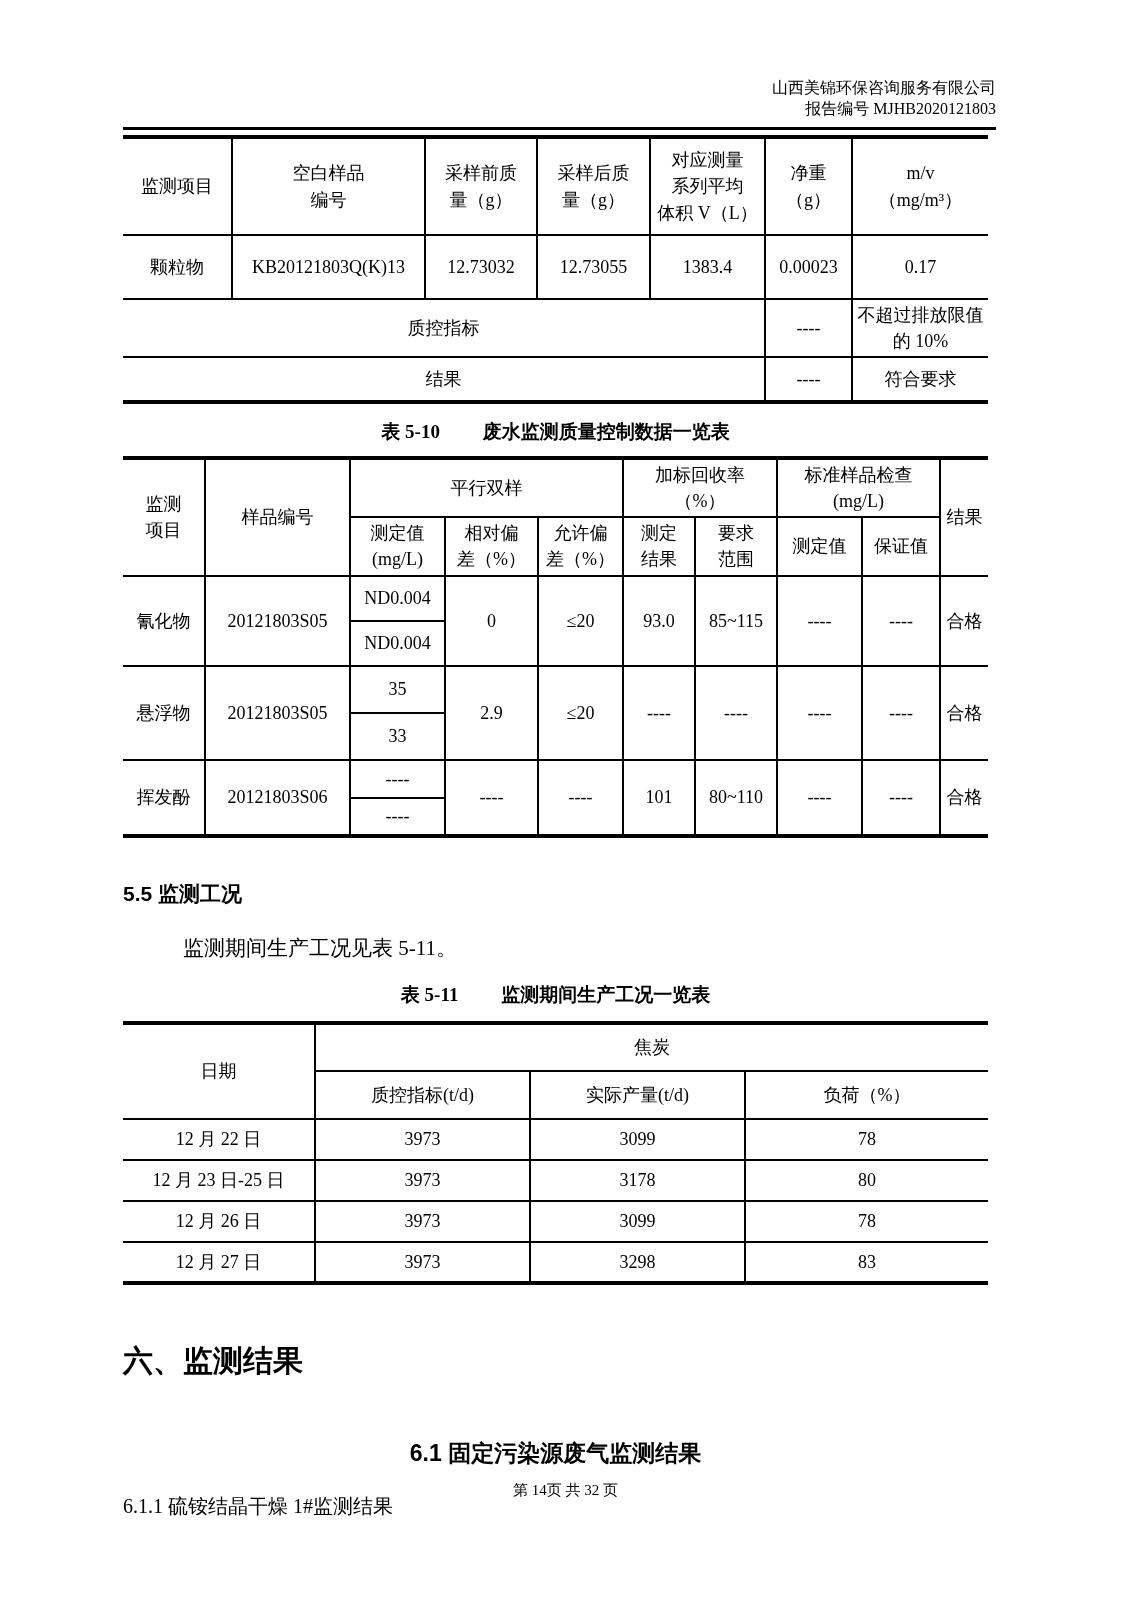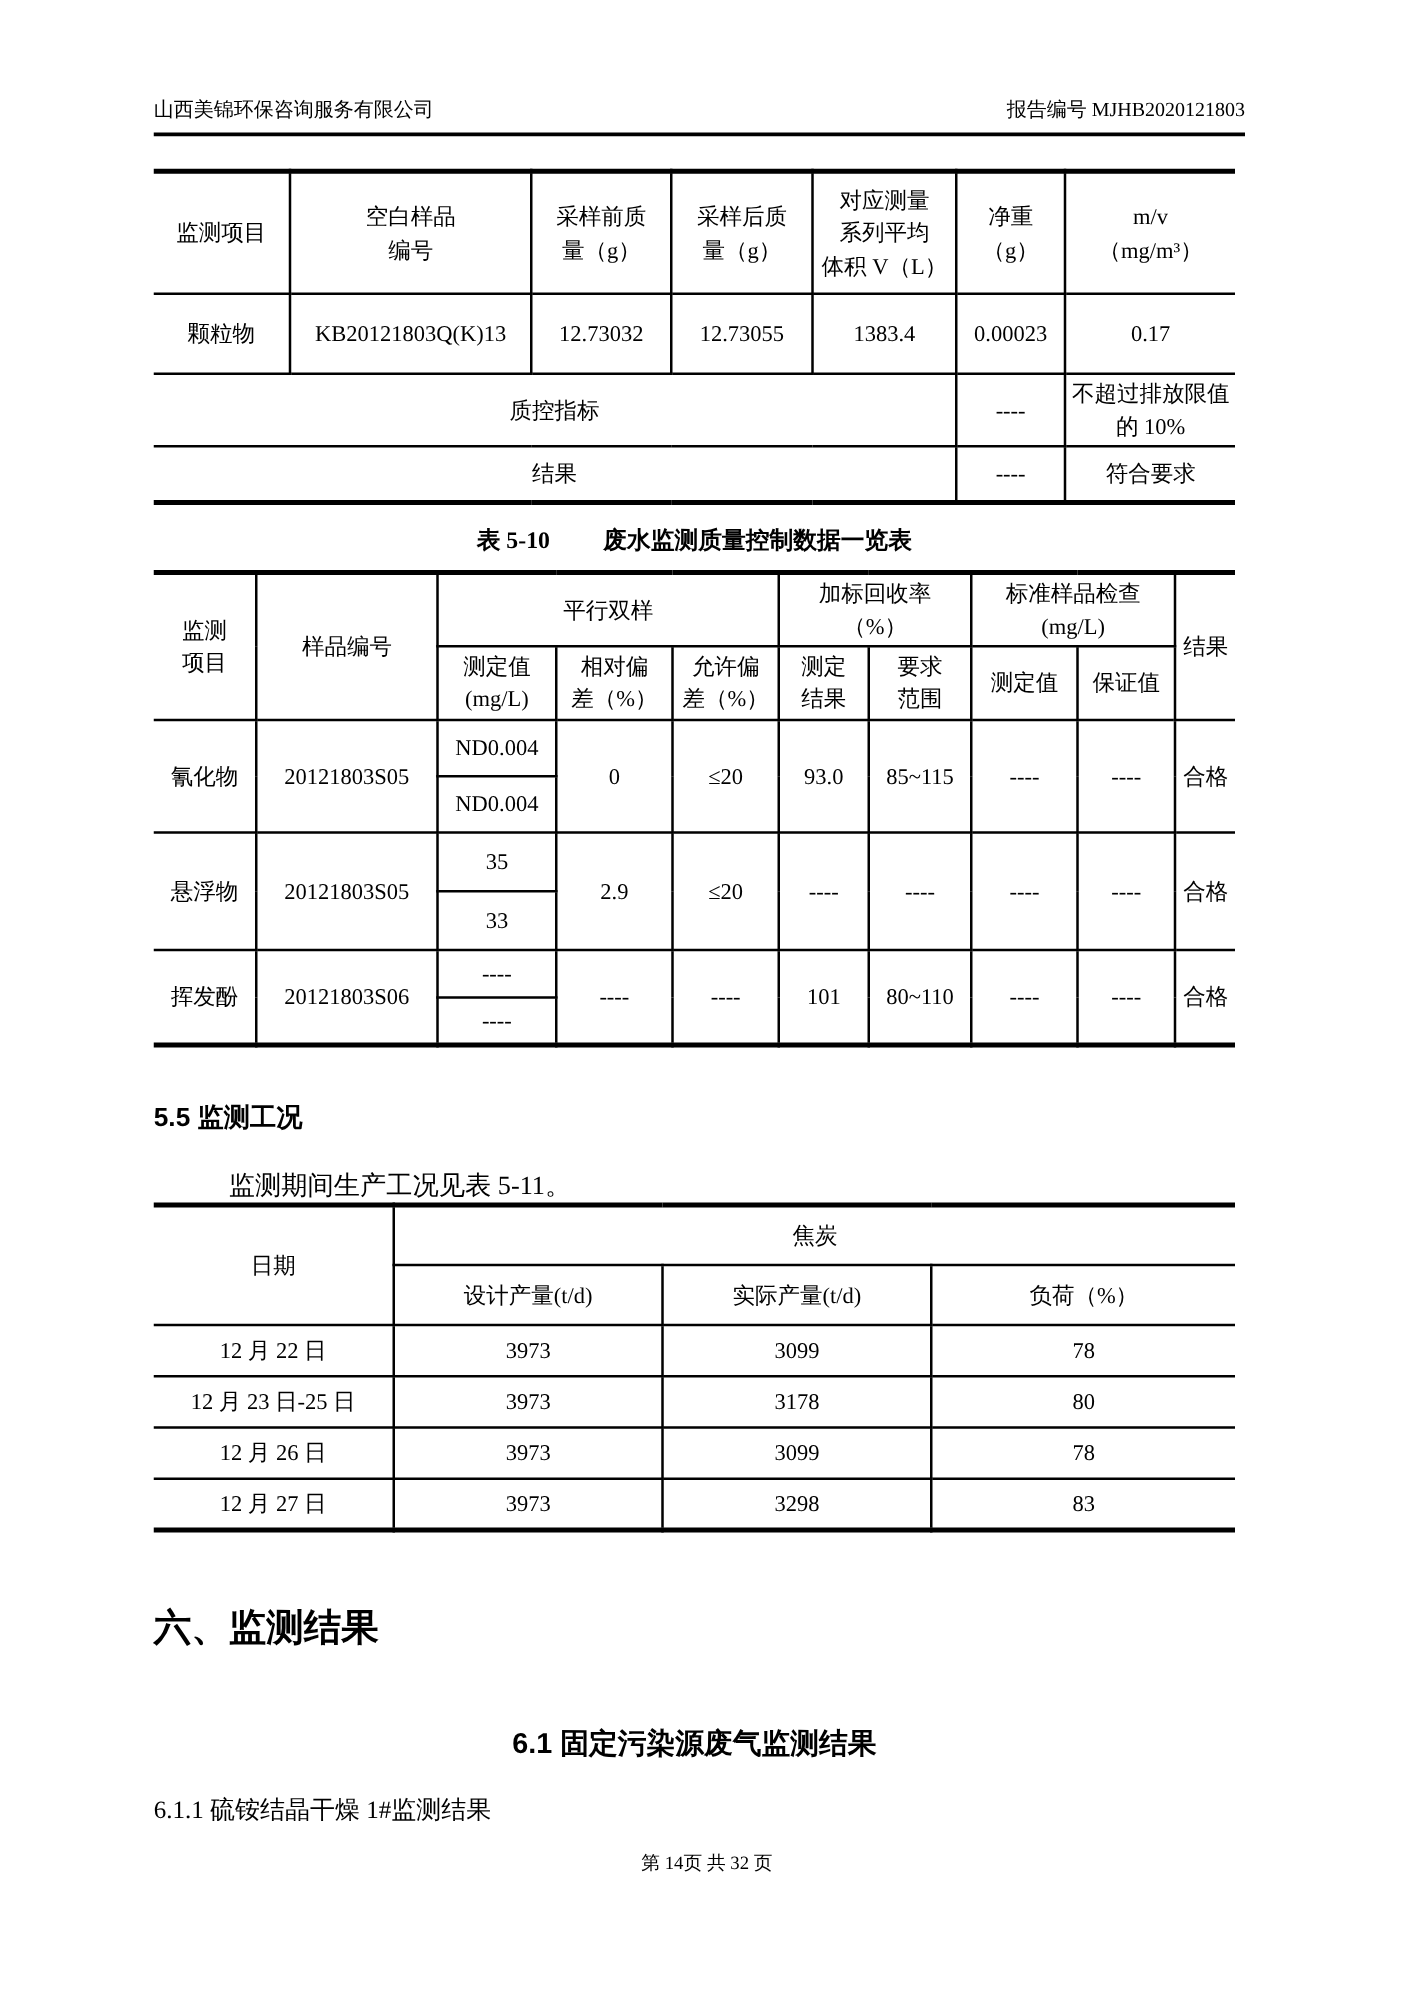--- a/index.html
+++ b/index.html
@@ -18,20 +18,21 @@
     left: 123px;
     top: 78px;
     width: 873px;
     display: flex;
     justify-content: space-between;
     align-items: flex-end;
     font-size: 16px;
     padding-bottom: 7px;
     border-bottom: 3px solid #000;
     box-sizing: border-box;
+    flex-direction: column;
   }
   .content {
     position: absolute;
     left: 123px;
     top: 133px;
     width: 865px;
   }
   table {
     border-collapse: collapse;
     table-layout: fixed;
@@ -261,35 +262,39 @@
       </tr>
       <tr class="s3">
         <td>----</td>
       </tr>
     </tbody>
       </table>
 
     <h2 class="heading-55">5.5 监测工况</h2>
     <p class="para">监测期间生产工况见表 5-11。</p>
 
+    <div class="caption cap511">
+      <span class="cap-label">表 5-11</span>
+      <span>监测期间生产工况一览表</span>
+    </div>
 
     <table class="t511">
       <colgroup>
         <col style="width:192px">
           <col style="width:215px">
           <col style="width:215px">
           <col style="width:243px">
       </colgroup>
       <tbody>
           <tr class="hrow">
         <th rowspan="2">日期</th>
         <th colspan="3">焦炭</th>
       </tr>
       <tr class="hrow">
-        <th>设计产量(t/d)</th>
+        <th>质控指标(t/d)</th>
         <th>实际产量(t/d)</th>
         <th>负荷（%）</th>
       </tr>
       <tr class="drow">
         <td>12 月 22 日</td>
         <td>3973</td>
         <td>3099</td>
         <td>78</td>
       </tr>
       <tr class="drow">

